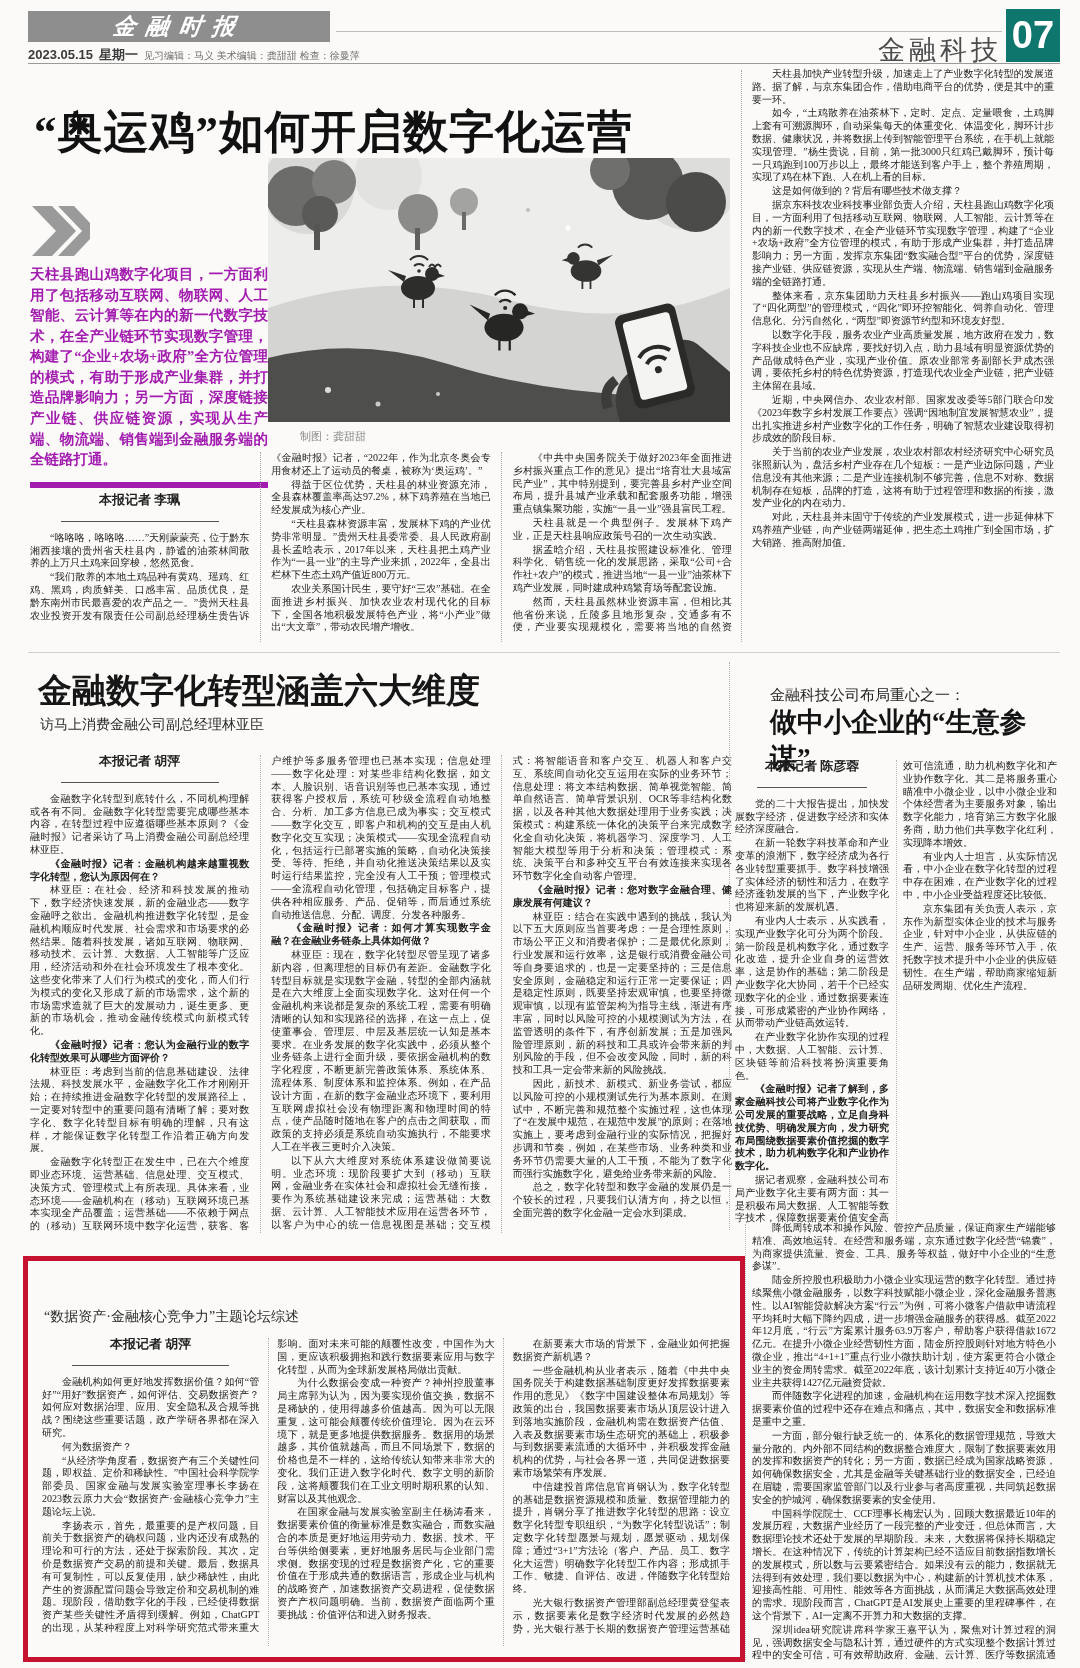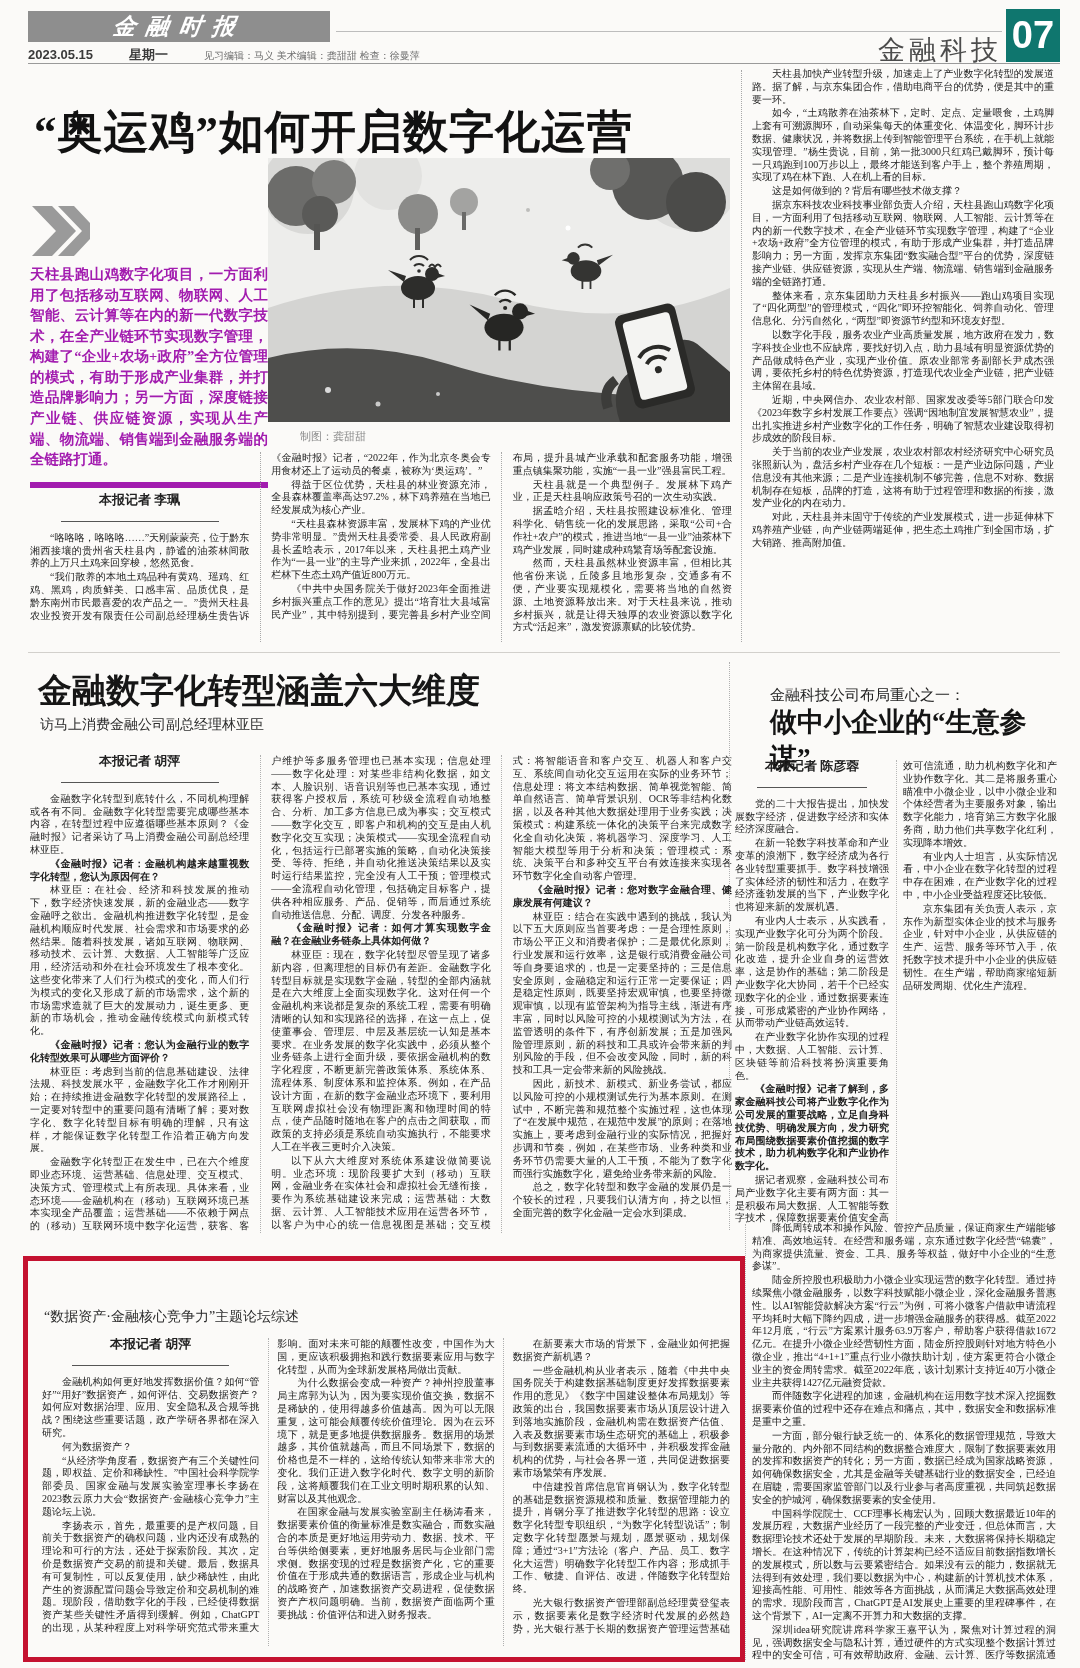--- a/index.html
+++ b/index.html
@@ -5,21 +5,21 @@
   html,body{margin:0;padding:0;background:#d8d8d8;}
   .sheet{position:relative;width:1080px;height:1668px;margin:0 auto;background:#fbfaf8;
          font-family:"Liberation Serif","DejaVu Serif",serif;color:#1c1c1c;overflow:hidden;}
   .abs{position:absolute;}
   
   .logo-box{left:28px;top:11px;width:302px;height:31px;background:#8e8e8e;color:#fff;
             display:flex;align-items:center;justify-content:center;}
   .logo-text{font-style:italic;font-weight:bold;font-size:23px;letter-spacing:10px;transform:skewX(-8deg);}
   .hline1{left:336px;top:31px;width:666px;height:0;border-top:1px solid #bdbdbd;}
   .date-row{left:28px;top:46px;width:700px;font-family:"Liberation Sans","DejaVu Sans",sans-serif;
-            font-size:13px;color:#3a3a3a;display:flex;align-items:baseline;gap:36px;}
+            font-size:13px;color:#3a3a3a;display:flex;align-items:baseline;gap:6px;}
   .date-row .d{font-weight:bold;}
   .date-row .ed{font-size:10px;color:#6f6f6f;}
   .section-title{left:860px;top:32px;width:142px;font-size:27px;color:#4c4c4c;letter-spacing:4px;
                  font-family:"Liberation Sans","DejaVu Sans",sans-serif;text-align:right;}
   .pagenum-box{left:1006px;top:9px;width:54px;height:53px;background:#0f766e;color:#fff;
                font-family:"Liberation Sans","DejaVu Sans",sans-serif;font-weight:bold;font-size:38px;
                display:flex;align-items:center;justify-content:center;}
   .hline2{left:28px;top:63px;width:1032px;height:0;border-top:1px solid #9a9a9a;}
   
   .h1-top{left:34px;top:102px;width:680px;font-size:45px;font-weight:bold;letter-spacing:1px;color:#111;}
@@ -166,20 +166,21 @@
   </svg>
   <div class="abs illo-cap">制图：龚甜甜</div>
 
   <div class="abs body cols3-top">
     <p class="byline deep">本报记者 李珮</p>
     <div>
         <p class="">“咯咯咯，咯咯咯……”天刚蒙蒙亮，位于黔东湘西接壤的贵州省天柱县内，静谧的油茶林间散养的上万只土鸡来回穿梭，悠然觅食。</p>
         <p class="">“我们散养的本地土鸡品种有黄鸡、瑶鸡、红鸡、黑鸡，肉质鲜美、口感丰富、品质优良，是黔东南州市民最喜爱的农产品之一。”贵州天柱县农业投资开发有限责任公司副总经理杨生贵告诉《金融时报》记者，“2022年，作为北京冬奥会专用食材还上了运动员的餐桌，被称为‘奥运鸡’。”</p>
         <p class="">得益于区位优势，天柱县的林业资源充沛，全县森林覆盖率高达97.2%，林下鸡养殖在当地已经发展成为核心产业。</p>
         <p class="">“天柱县森林资源丰富，发展林下鸡的产业优势非常明显。”贵州天柱县委常委、县人民政府副县长孟晗表示，2017年以来，天柱县把土鸡产业作为“一县一业”的主导产业来抓，2022年，全县出栏林下生态土鸡产值近800万元。</p>
+        <p class="">农业关系国计民生，要守好“三农”基础。在全面推进乡村振兴、加快农业农村现代化的目标下，全国各地积极发展特色产业，将“小产业”做出“大文章”，带动农民增产增收。</p>
         <p class="">《中共中央国务院关于做好2023年全面推进乡村振兴重点工作的意见》提出“培育壮大县域富民产业”，其中特别提到，要完善县乡村产业空间布局，提升县城产业承载和配套服务功能，增强重点镇集聚功能，实施“一县一业”强县富民工程。</p>
         <p class="">天柱县就是一个典型例子。发展林下鸡产业，正是天柱县响应政策号召的一次生动实践。</p>
         <p class="">据孟晗介绍，天柱县按照建设标准化、管理科学化、销售统一化的发展思路，采取“公司+合作社+农户”的模式，推进当地“一县一业”油茶林下鸡产业发展，同时建成种鸡繁育场等配套设施。</p>
         <p class="">然而，天柱县虽然林业资源丰富，但相比其他省份来说，丘陵多且地形复杂，交通多有不便，产业要实现规模化，需要将当地的自然资源、土地资源释放出来。对于天柱县来说，推动乡村振兴，就是让得天独厚的农业资源以数字化方式“活起来”，激发资源禀赋的比较优势。</p>
       </div>
   </div>
   <div class="abs vdot1"></div>
   <div class="abs body rcol-top">
       <p class="">天柱县加快产业转型升级，加速走上了产业数字化转型的发展道路。据了解，与京东集团合作，借助电商平台的优势，便是其中的重要一环。</p>
       <p class="">如今，“土鸡散养在油茶林下，定时、定点、定量喂食，土鸡脚上套有可溯源脚环，自动采集每天的体重变化、体温变化，脚环计步数据、健康状况，并将数据上传到智能管理平台系统，在手机上就能实现管理。”杨生贵说，目前，第一批3000只红鸡已戴脚环，预计每一只鸡跑到100万步以上，最终才能送到客户手上，整个养殖周期，实现了鸡在林下跑、人在机上看的目标。</p>

